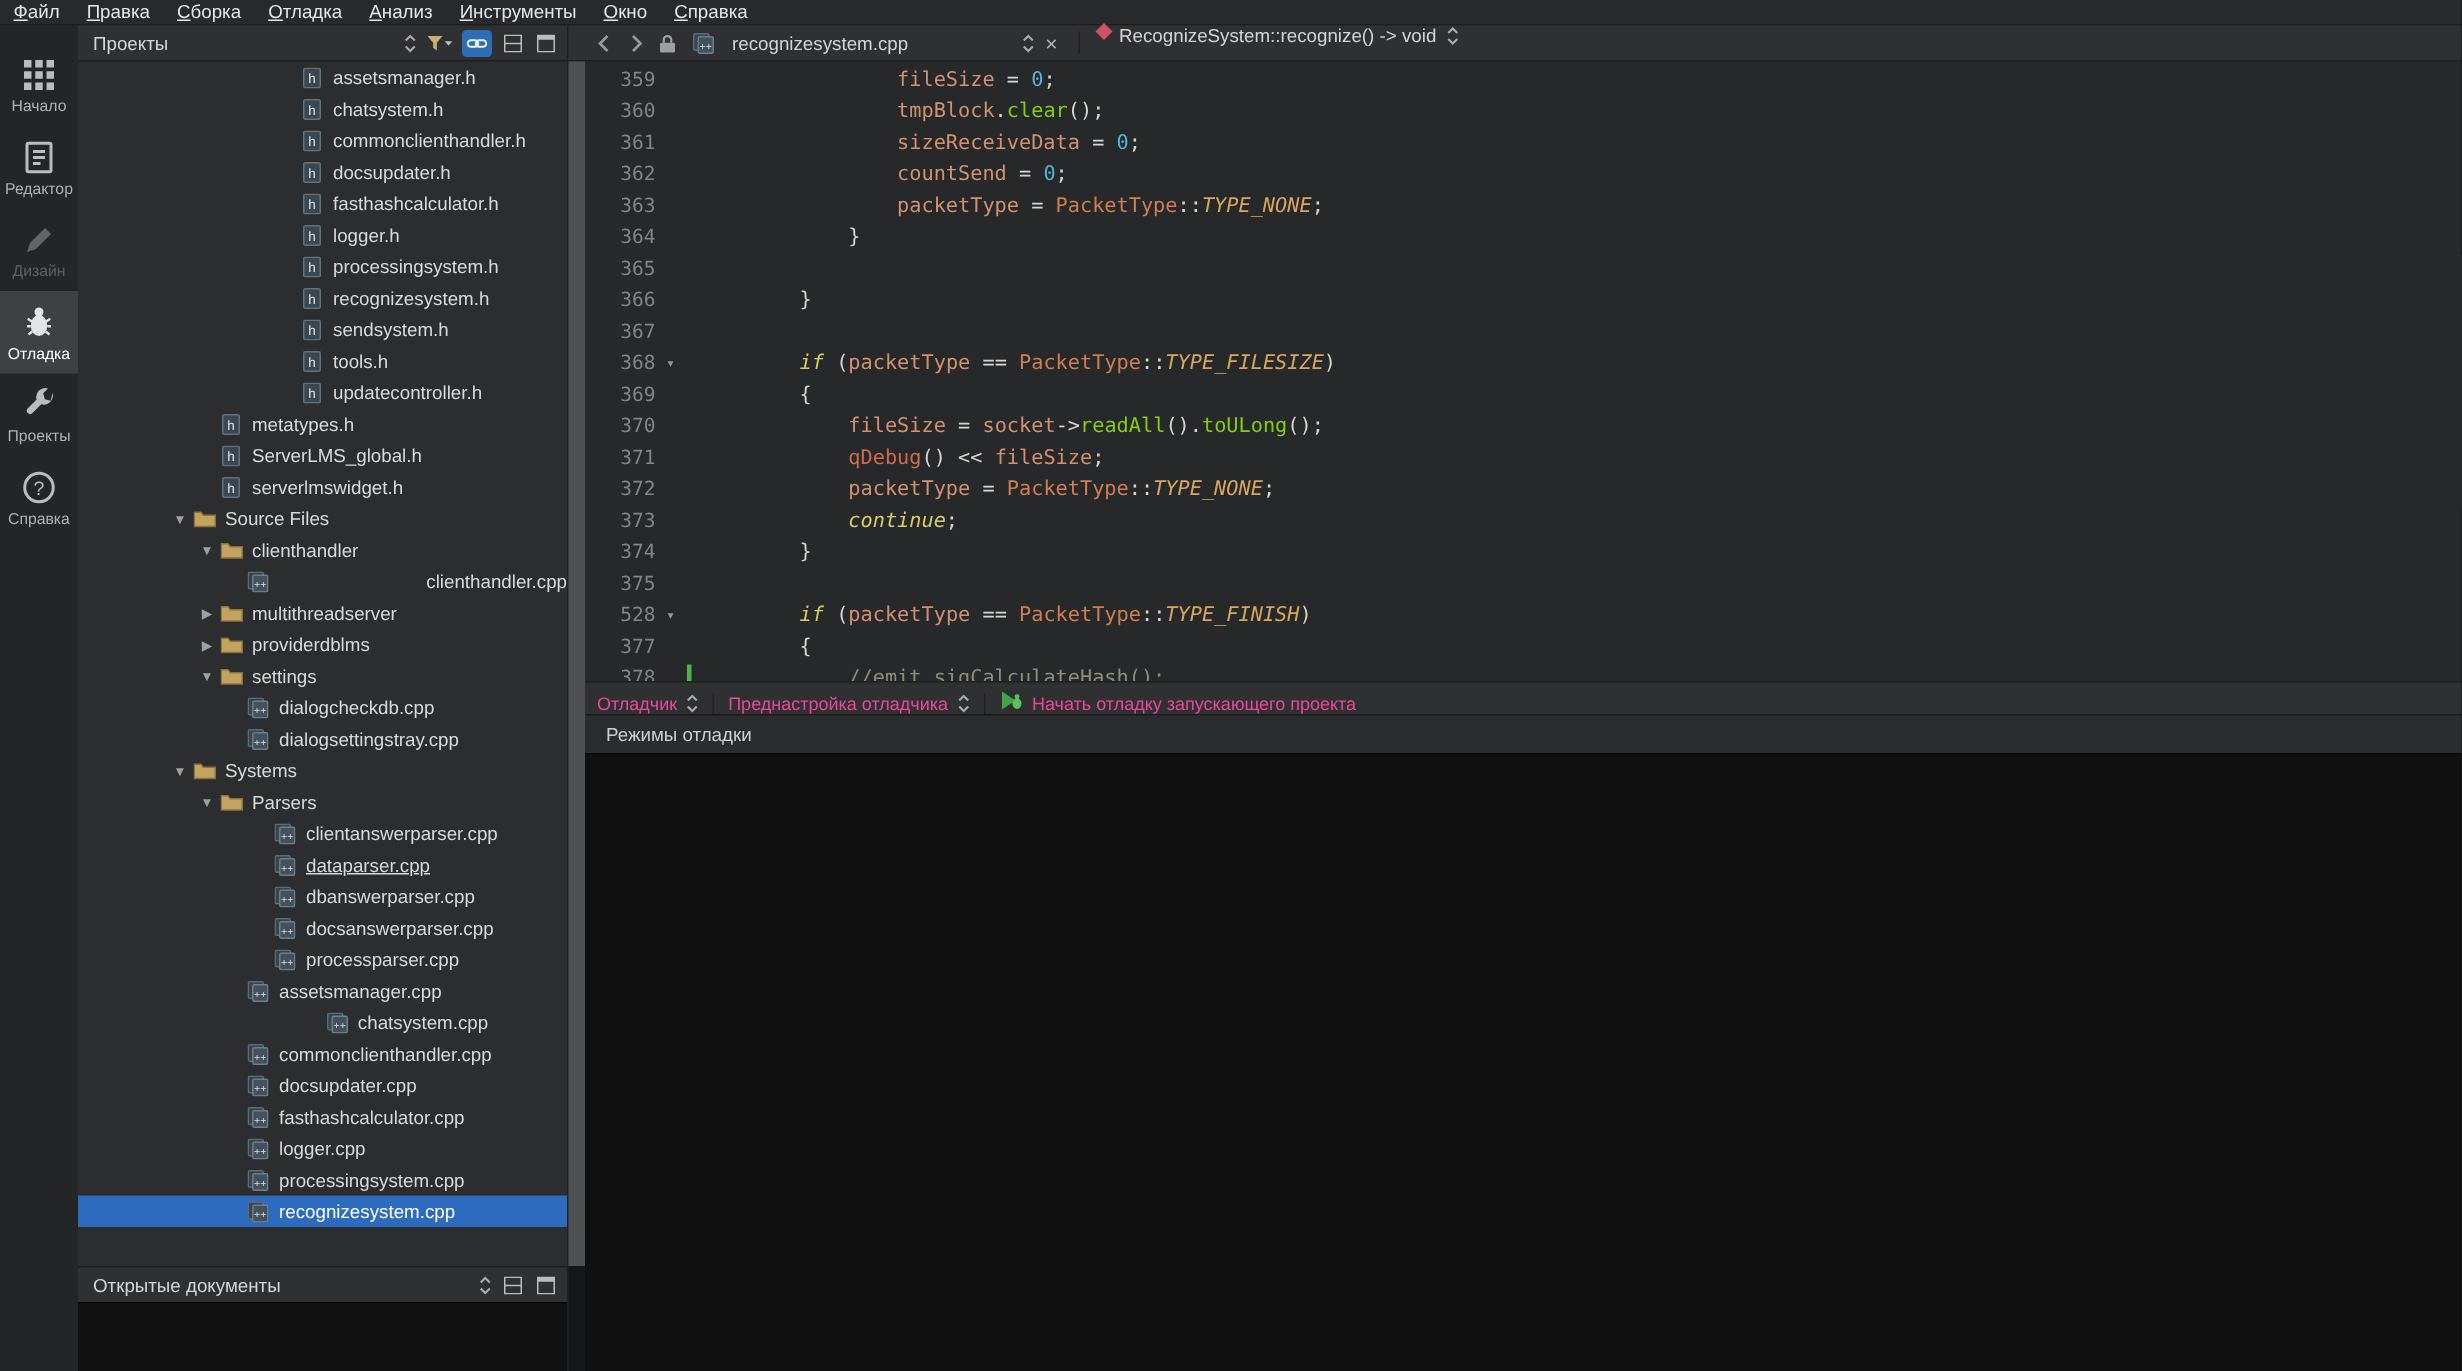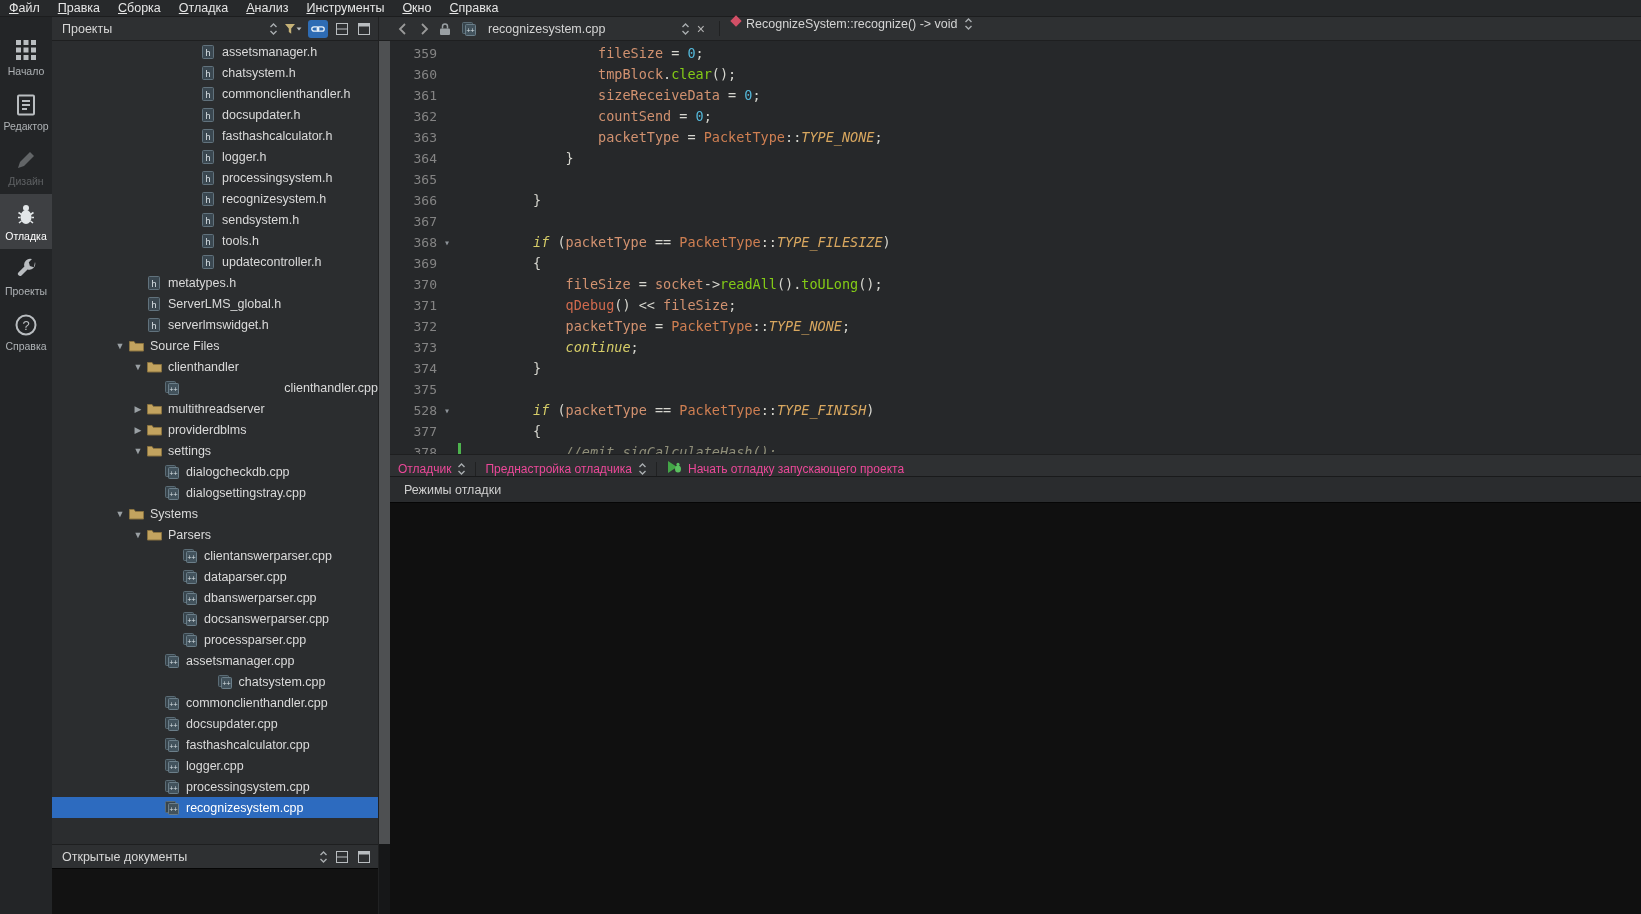--- a/index.html
+++ b/index.html
@@ -71,21 +71,21 @@
   .code{flex:1;font-family:"DejaVu Sans Mono",monospace;font-size:13.5px;line-height:21px;
     white-space:pre;color:#d6d6cf;overflow:hidden;padding-left:6px}
   .line{height:21px}
   .tk.pln{color:#d6d6cf}
   .tk.kw{color:#d6cd68;font-style:italic}
   .tk.mem{color:#d29270}
   .tk.typ{color:#cf7f52}
   .tk.enm{color:#d8a75f;font-style:italic}
   .tk.fn{color:#84cc16}
   .tk.qdb{color:#d06a4e}
-  .tk.com{color:#8f8e79;font-style:italic}
+  .tk.com{color:#8f8e79;}
   .tk.num{color:#54b7d8}
 
   .debug-toolbar{height:22px;flex:0 0 auto;background:var(--chrome);border-top:1px solid var(--border);
     display:flex;align-items:flex-end;font-size:12px;color:#ec4899;gap:6px;padding:0 8px}
   .dt-sep{width:1px;height:14px;background:#202122;margin:0 3px}
   .debug-modes{height:26px;flex:0 0 auto;background:#2a2c2e;border-top:1px solid #191a1b;
     display:flex;align-items:center;font-size:12.5px;color:#cfcfcf;padding:0 14px}
   .editor-black{flex:1;background:#101010;border-top:1px solid #060606}
 </style>
 </head>
@@ -453,21 +453,21 @@
           <div class="tree-row" style="padding-left: 130px;">
             <span class="tree-icon">
               <svg width="14" height="14">
                 <rect x="0.5" y="0.5" width="10" height="11" rx="1" fill="#37444c" stroke="#5b6c76"></rect>
                 <rect x="3.5" y="2.5" width="10" height="11" rx="1" fill="#42525c" stroke="#6b7e89"></rect>
                 <text x="8.5" y="11" font-size="7" fill="#d8e0e5" text-anchor="middle" font-family="Liberation Sans">++</text>
               </svg>
             </span>
             <span>clientanswerparser.cpp</span>
           </div>
-          <div class="tree-row" style="padding-left: 130px;">
+          <div class="tree-row" style="padding-left: 130px; text-decoration: underline;">
             <span class="tree-icon">
               <svg width="14" height="14">
                 <rect x="0.5" y="0.5" width="10" height="11" rx="1" fill="#37444c" stroke="#5b6c76"></rect>
                 <rect x="3.5" y="2.5" width="10" height="11" rx="1" fill="#42525c" stroke="#6b7e89"></rect>
                 <text x="8.5" y="11" font-size="7" fill="#d8e0e5" text-anchor="middle" font-family="Liberation Sans">++</text>
               </svg>
             </span>
             <span>dataparser.cpp</span>
           </div>
           <div class="tree-row" style="padding-left: 130px;">

